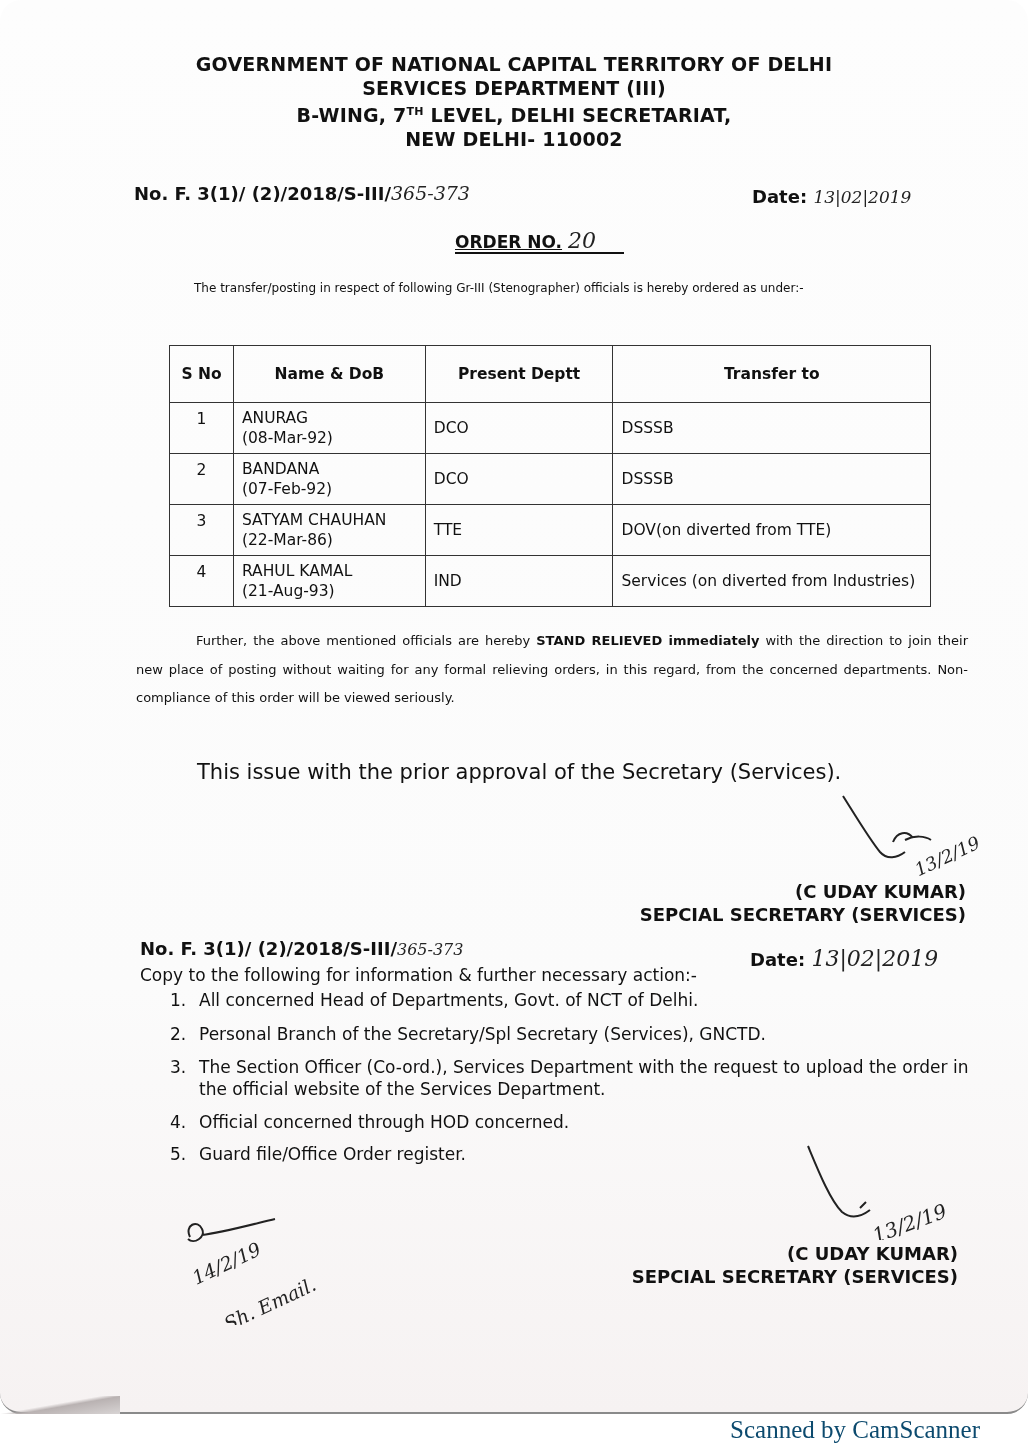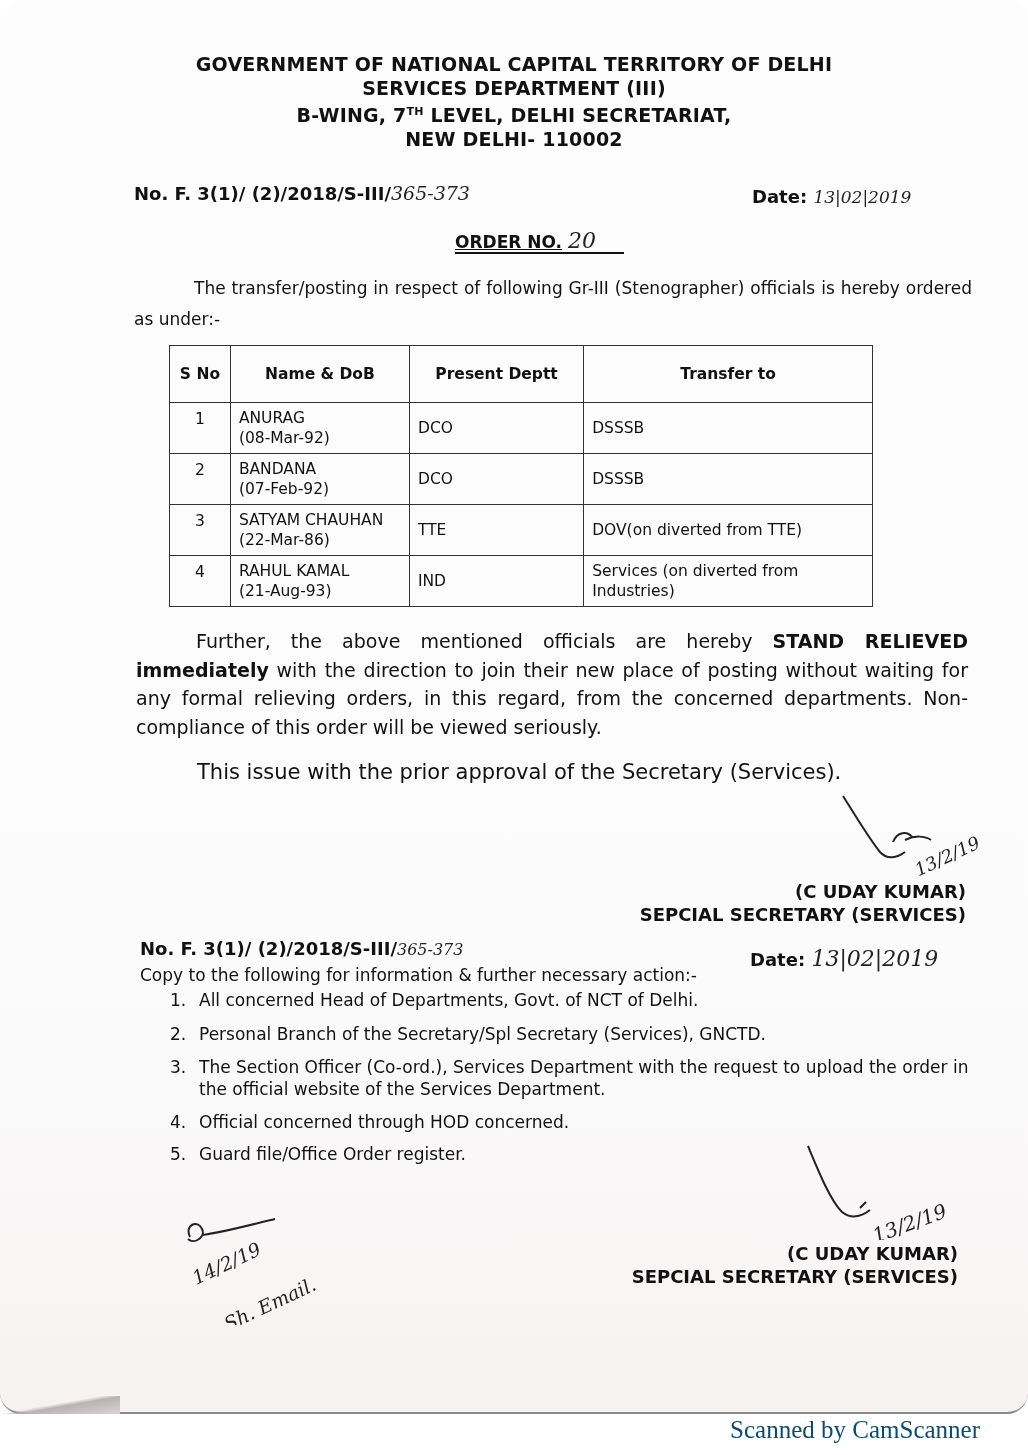--- a/index.html
+++ b/index.html
@@ -24,25 +24,25 @@
   .hdr sup { font-size: 11px; }
   .u { text-decoration: underline; }
 
   .refline { position: absolute; font-weight: bold; font-size: 18px; }
   .hand { font-family: "DejaVu Serif", serif; font-style: italic; font-weight: normal; color: #222; }
   .dateline { position: absolute; font-weight: bold; font-size: 18px; }
 
   .order-title { position: absolute; left: 455px; top: 228px; font-weight: bold; font-size: 17px; }
   .order-title .ul { border-bottom: 2px solid #111; padding-right: 28px; }
 
-  .para { position: absolute; font-size: 17px; line-height: 31px; text-align: justify; }
-  .para2 { position: absolute; font-size: 19px; line-height: 28.5px; text-align: justify; }
+  .para { position: absolute; font-size: 12px; line-height: 31px; text-align: justify; }
+  .para2 { position: absolute; font-size: 13px; line-height: 28.5px; text-align: justify; }
 
   table.tt {
-    position: absolute; left: 169px; top: 345px; width: 704px;
+    position: absolute; left: 169px; top: 345px; width: 762px;
     border-collapse: collapse; font-size: 15.5px;
   }
   table.tt th, table.tt td { border: 1.5px solid #333; padding: 0 8px; }
   table.tt th { height: 56px; font-weight: bold; text-align: center; }
   table.tt td { height: 44px; line-height: 20px; }
   table.tt td.c { text-align: left; }
   table.tt td.n { text-align: center; vertical-align: top; padding-top: 6px; }
 
   .sig-block { position: absolute; font-weight: bold; font-size: 18px; text-align: right; line-height: 23px; }
   .copylist { position: absolute; left: 140px; top: 965px; font-size: 17px; width: 830px; }

